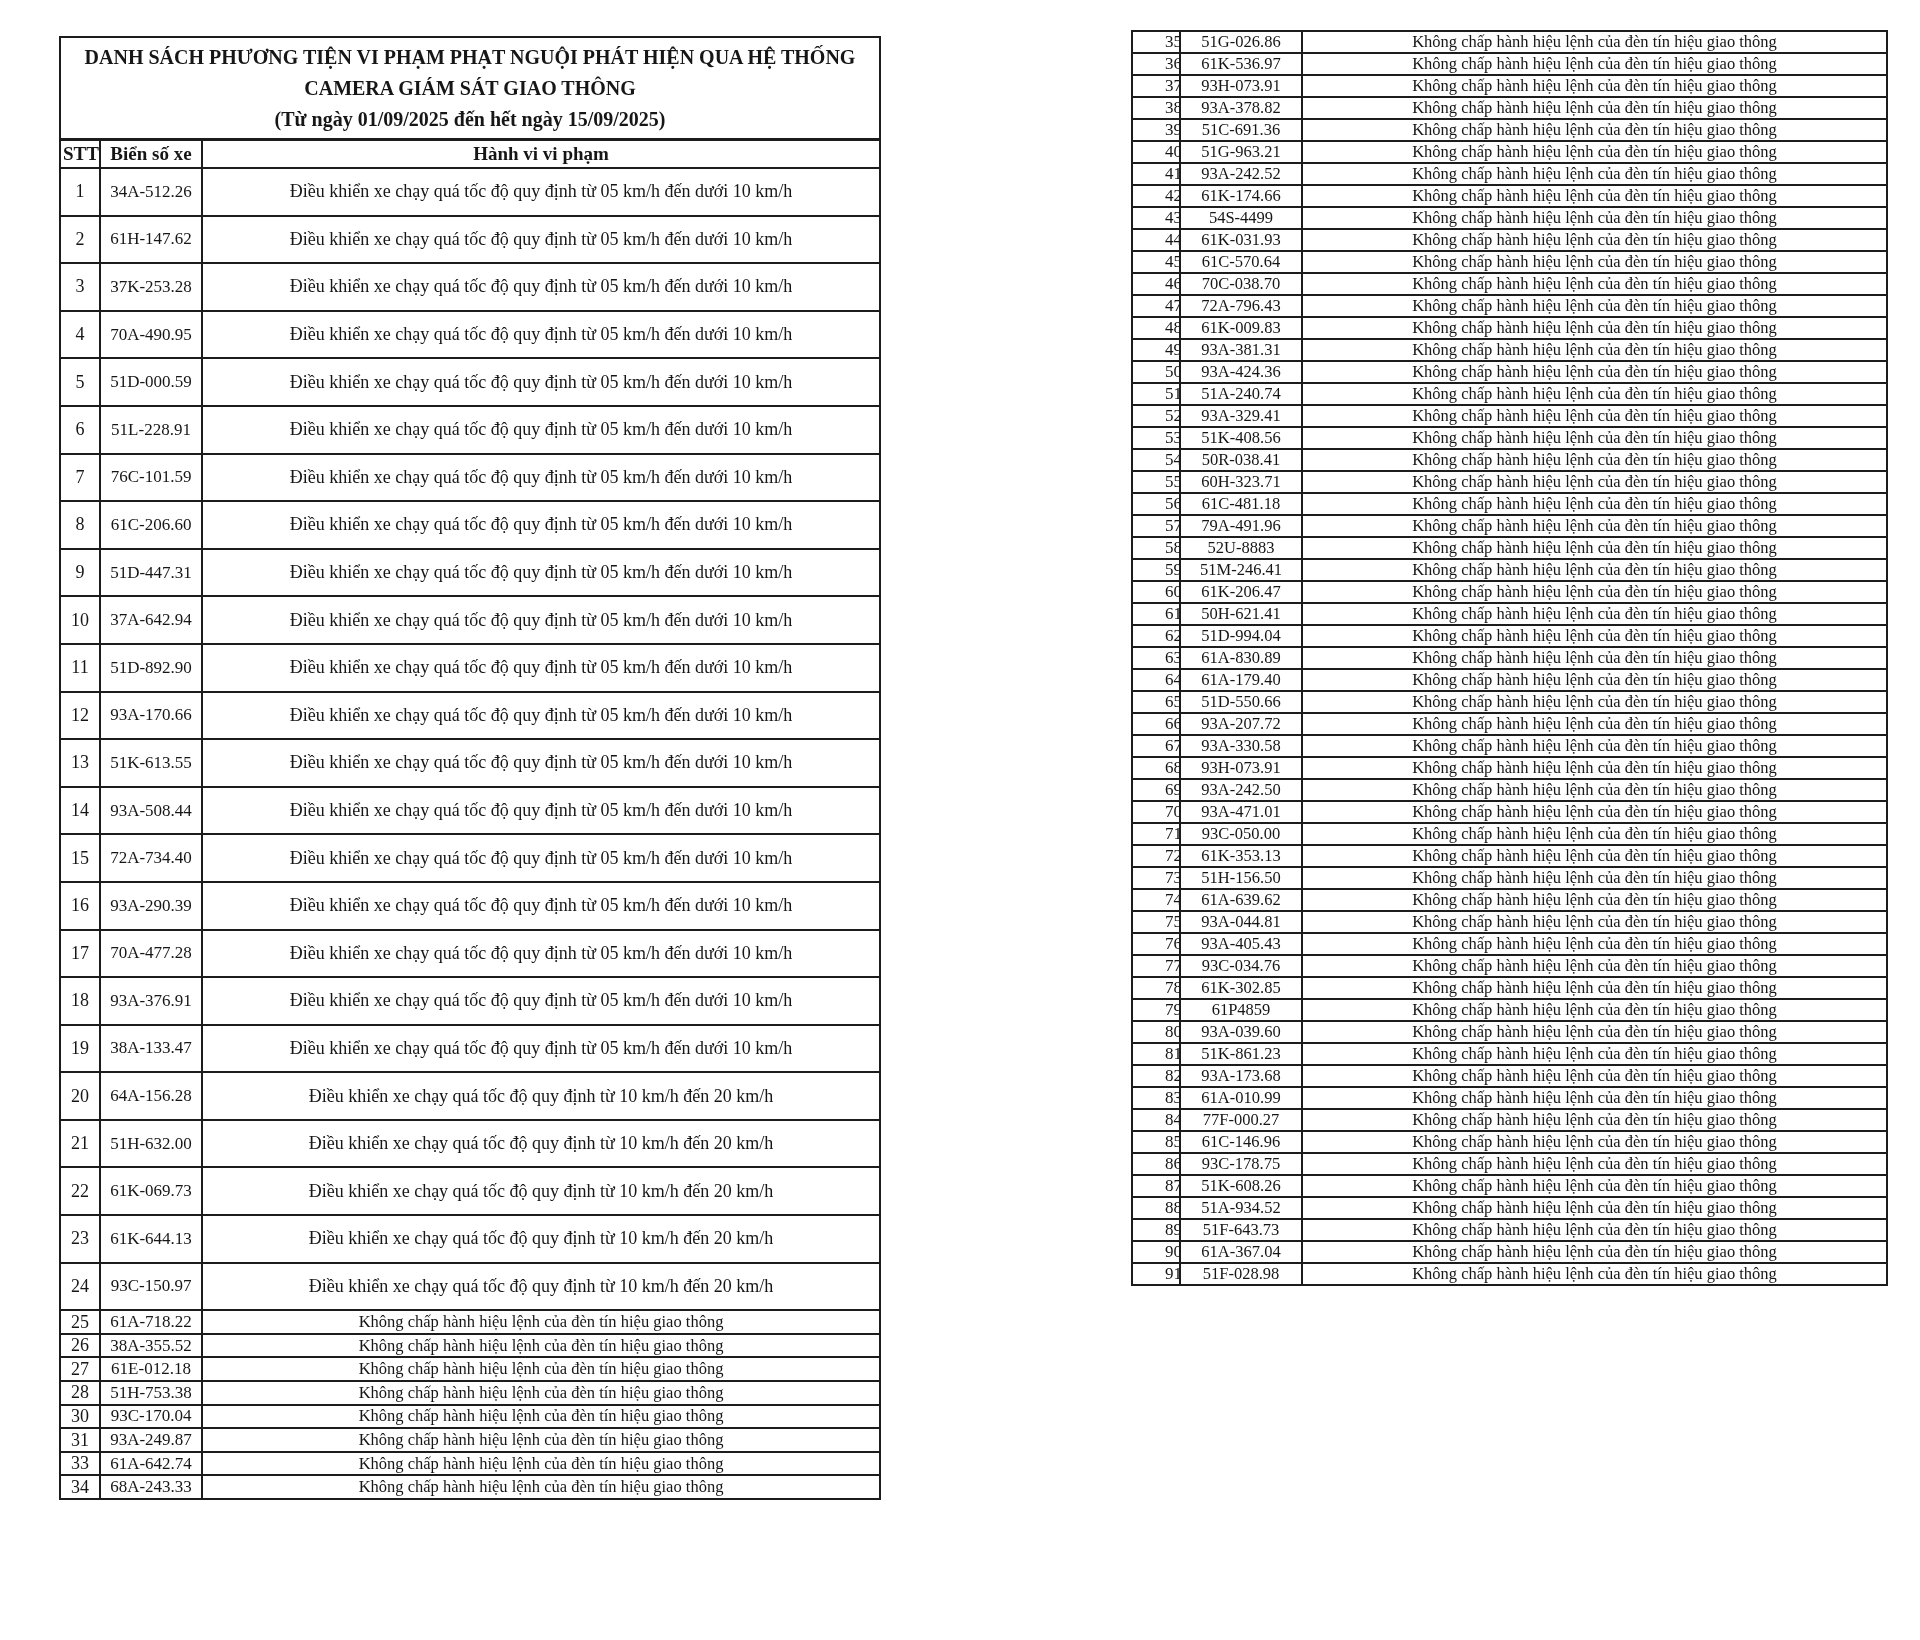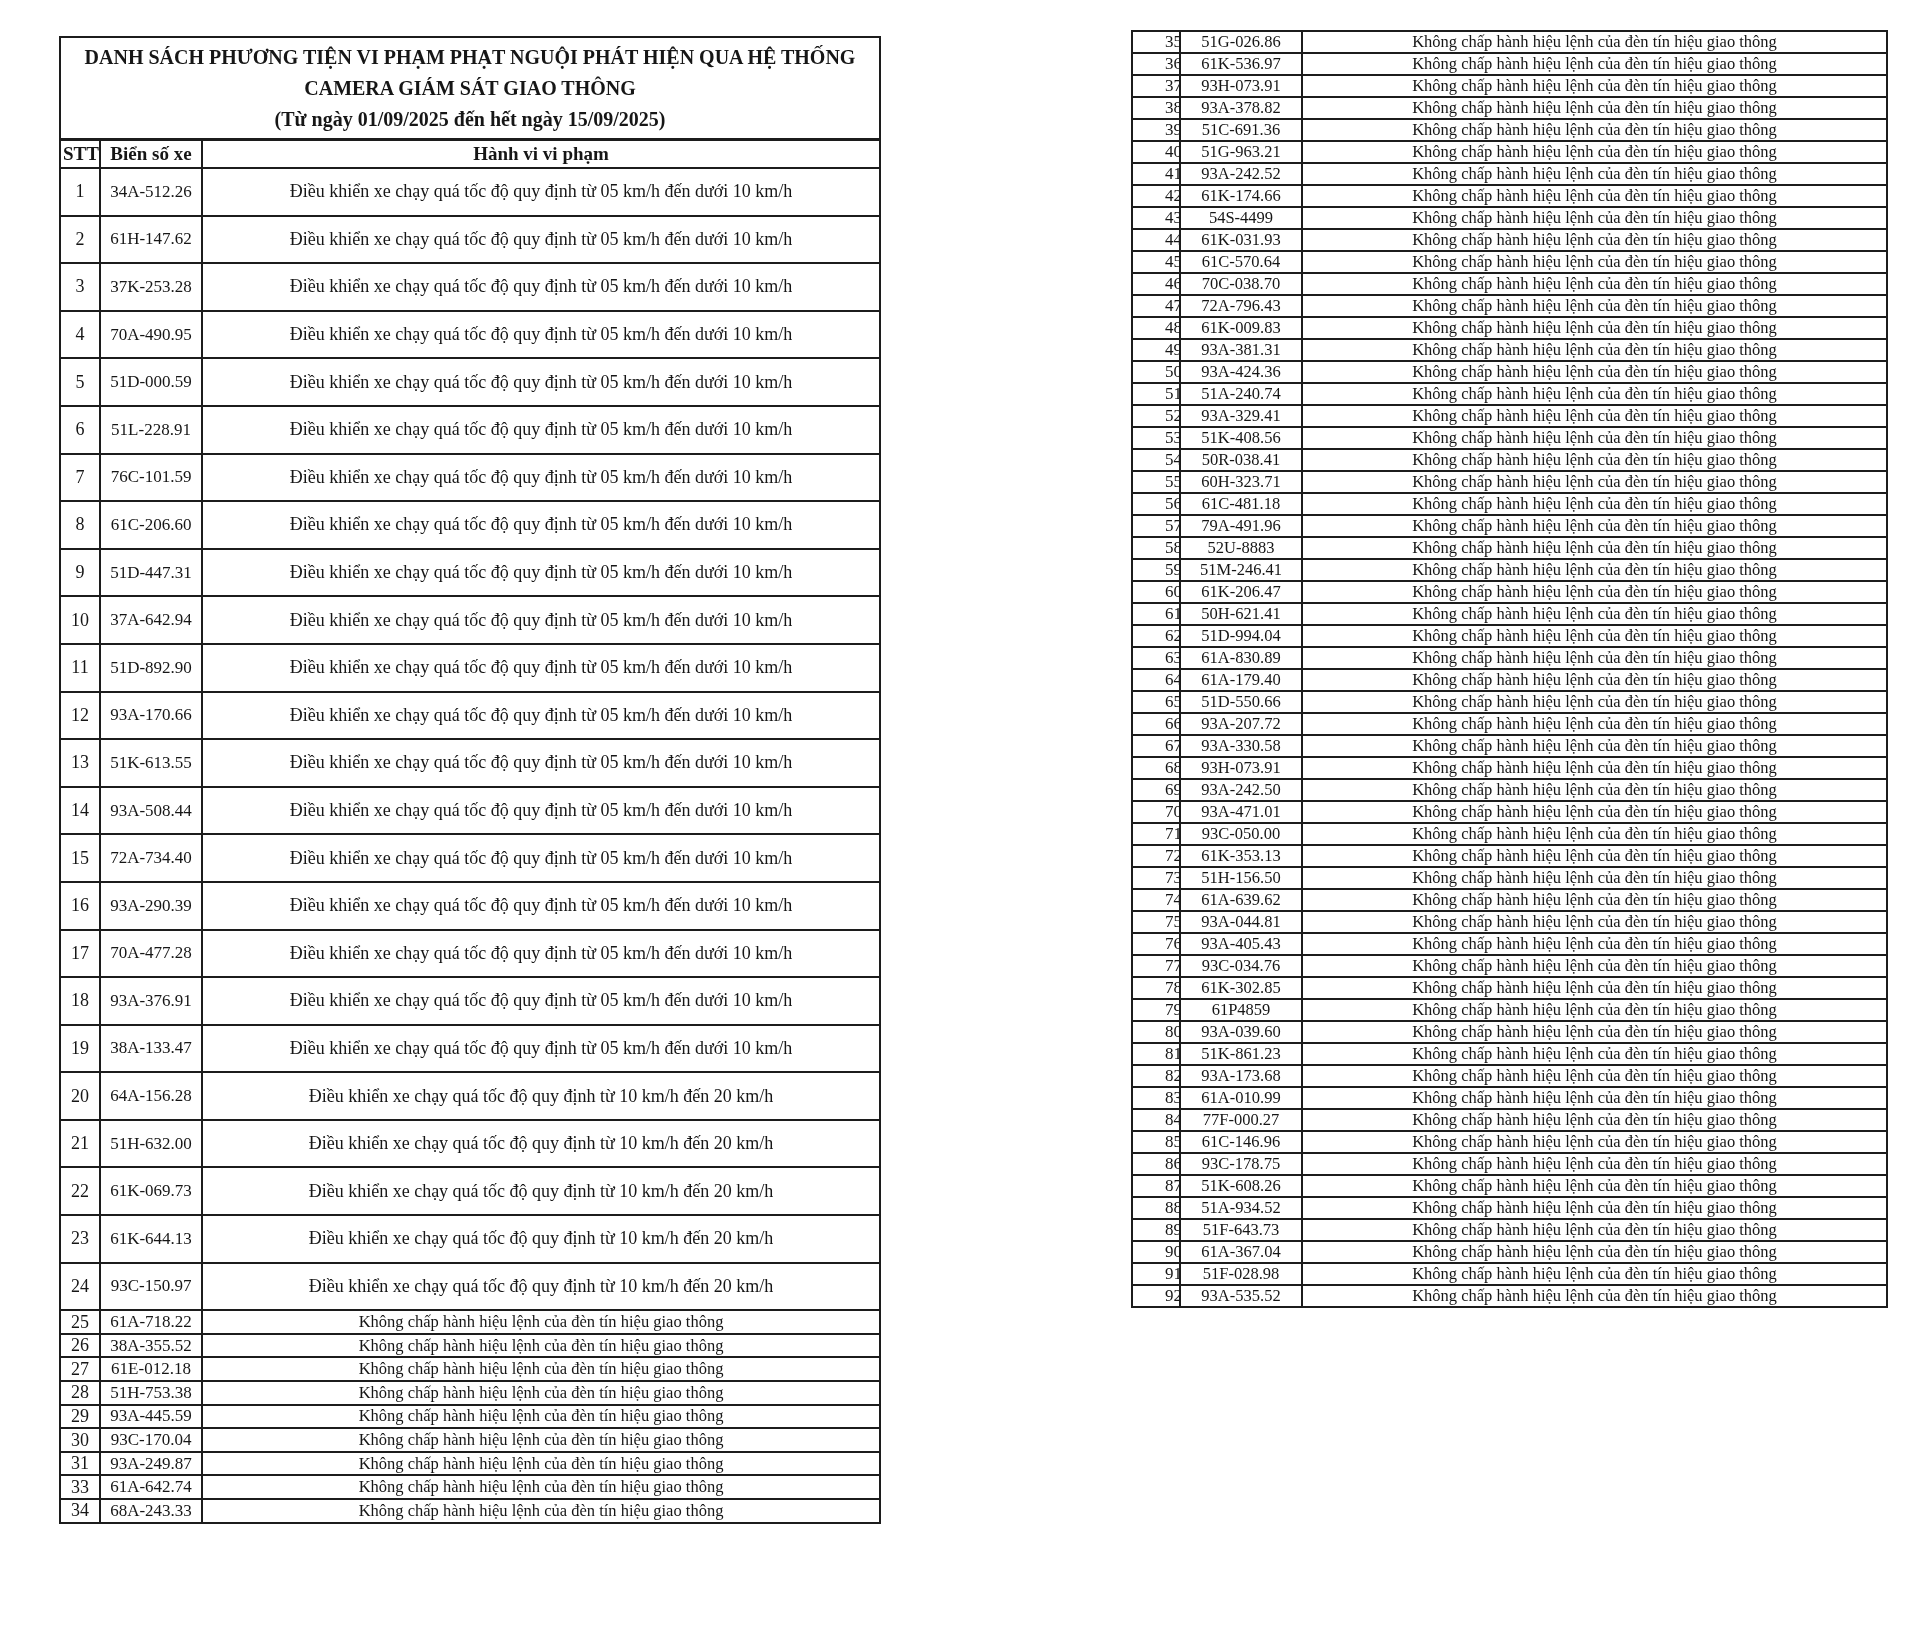--- a/index.html
+++ b/index.html
@@ -209,25 +209,20 @@
           <td class="c-stt">27</td>
           <td class="c-plate">61E-012.18</td>
           <td class="c-violation">Không chấp hành hiệu lệnh của đèn tín hiệu giao thông</td>
         </tr>
         <tr class="short">
           <td class="c-stt">28</td>
           <td class="c-plate">51H-753.38</td>
           <td class="c-violation">Không chấp hành hiệu lệnh của đèn tín hiệu giao thông</td>
         </tr>
         <tr class="short">
-          <td class="c-stt">29</td>
-          <td class="c-plate">93A-445.59</td>
-          <td class="c-violation">Không chấp hành hiệu lệnh của đèn tín hiệu giao thông</td>
-        </tr>
-        <tr class="short">
           <td class="c-stt">30</td>
           <td class="c-plate">93C-170.04</td>
           <td class="c-violation">Không chấp hành hiệu lệnh của đèn tín hiệu giao thông</td>
         </tr>
         <tr class="short">
           <td class="c-stt">31</td>
           <td class="c-plate">93A-249.87</td>
           <td class="c-violation">Không chấp hành hiệu lệnh của đèn tín hiệu giao thông</td>
         </tr>
         <tr class="short">
@@ -528,21 +523,16 @@
         <tr class="short">
           <td class="c-stt">90</td>
           <td class="c-plate">61A-367.04</td>
           <td class="c-violation">Không chấp hành hiệu lệnh của đèn tín hiệu giao thông</td>
         </tr>
         <tr class="short">
           <td class="c-stt">91</td>
           <td class="c-plate">51F-028.98</td>
           <td class="c-violation">Không chấp hành hiệu lệnh của đèn tín hiệu giao thông</td>
         </tr>
-        <tr class="short">
-          <td class="c-stt">92</td>
-          <td class="c-plate">93A-535.52</td>
-          <td class="c-violation">Không chấp hành hiệu lệnh của đèn tín hiệu giao thông</td>
-        </tr>
       </tbody>
   </table>
 
 </div>
 
 </body></html>

